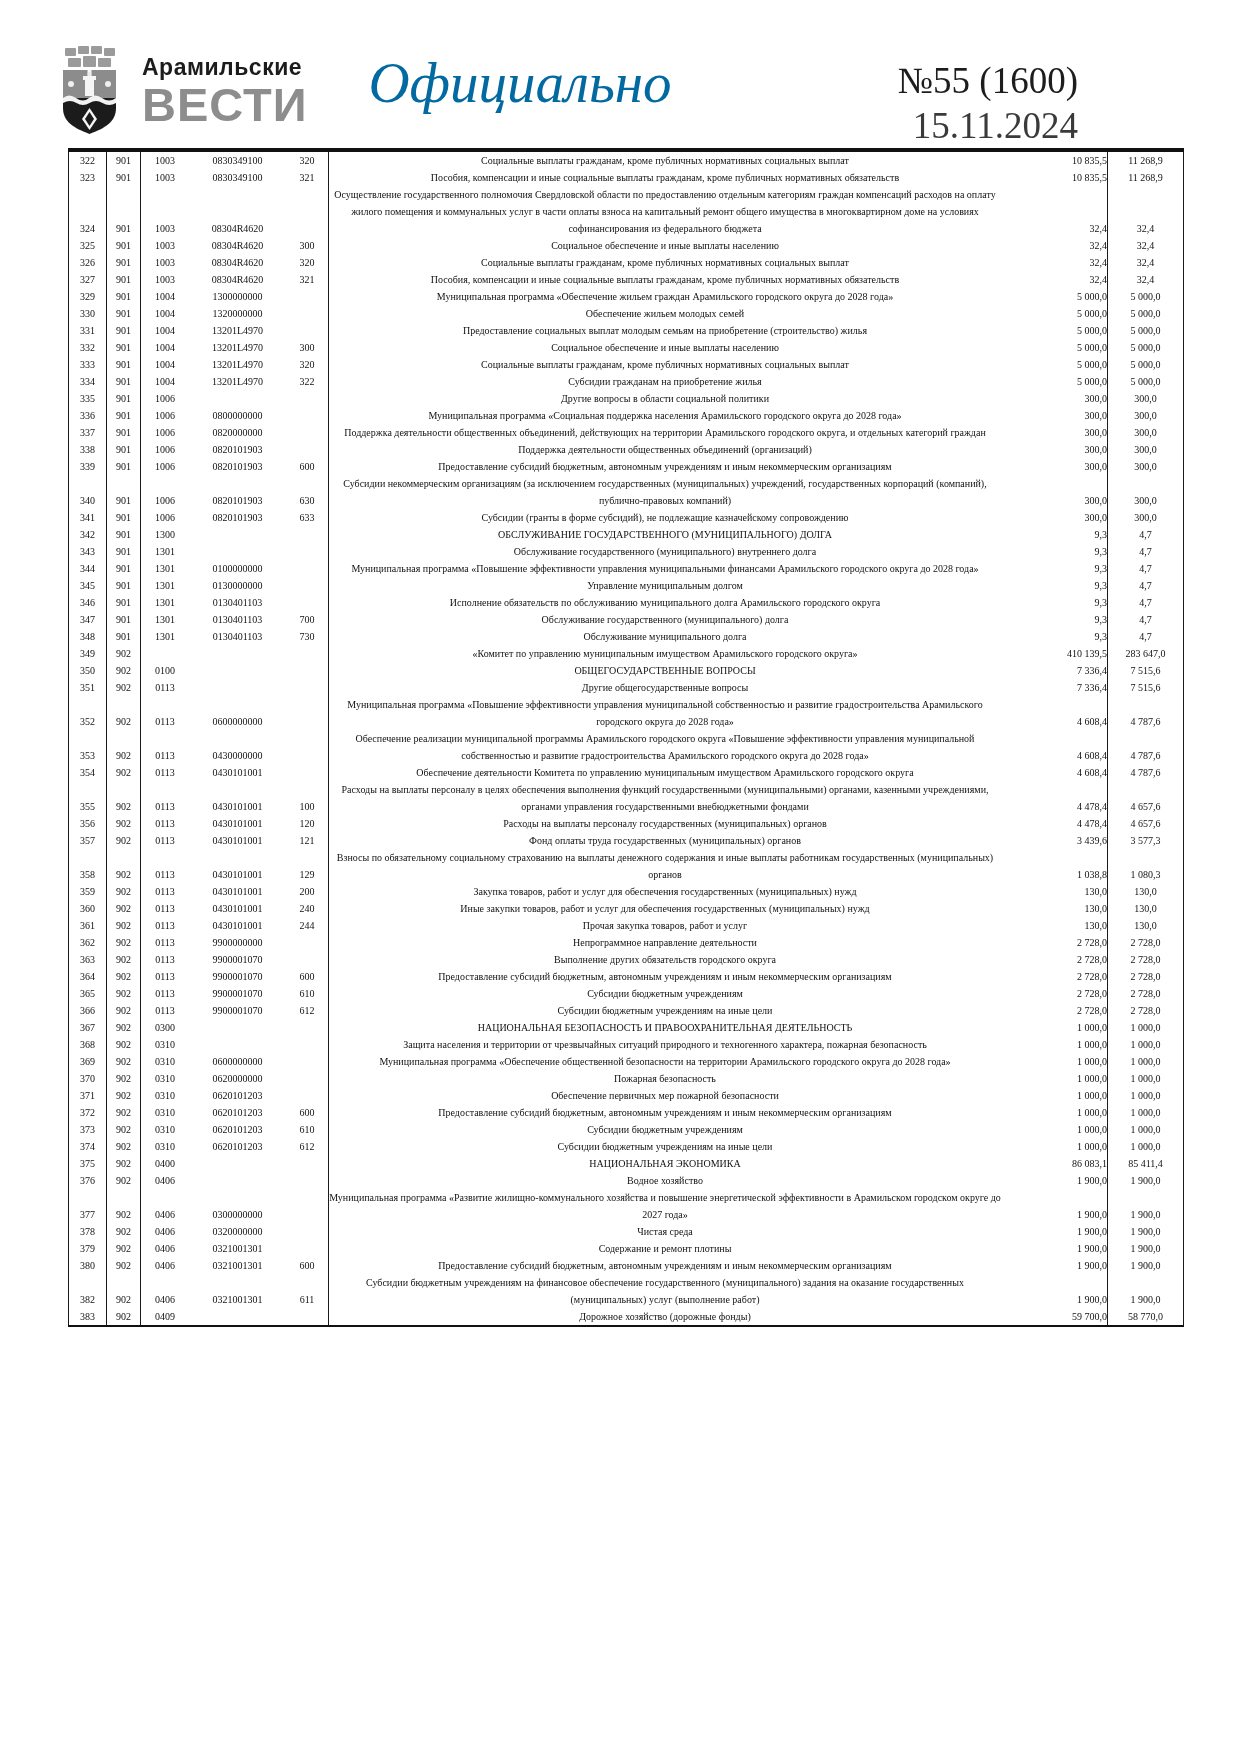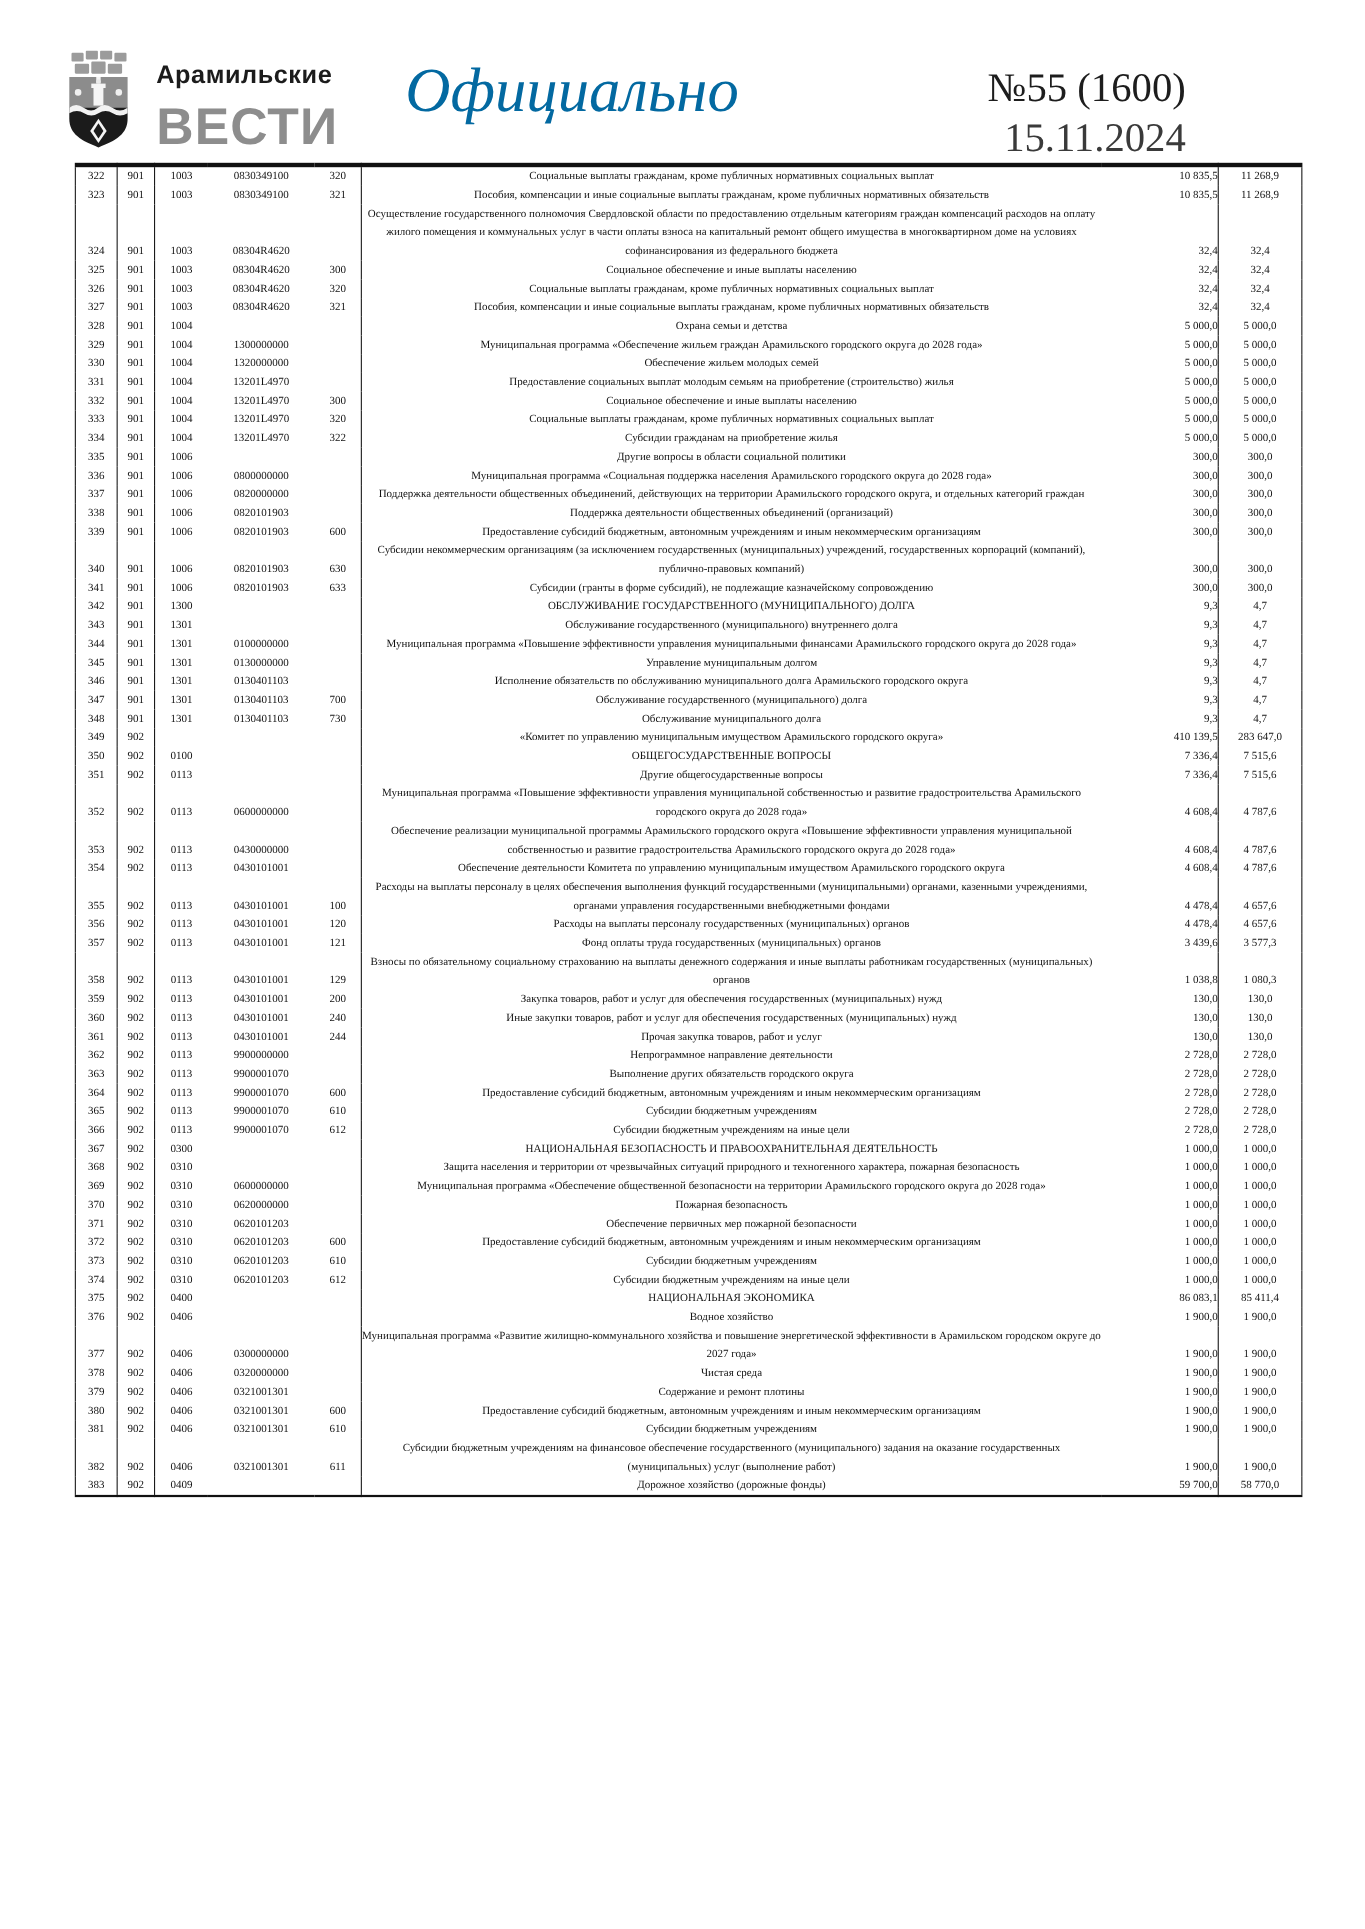--- a/index.html
+++ b/index.html
@@ -6,21 +6,21 @@
   .page{
     position:relative;width:1241px;height:1754px;background:#ffffff;
     font-family:"Liberation Serif",serif;color:#161616;overflow:hidden;
   }
   
   .masthead{position:absolute;left:0;top:0;width:1241px;height:148px;padding-left:41px;}
   .logo{position:absolute;left:56px;top:46px;display:flex;align-items:flex-start;gap:12px;}
   .crest{flex:0 0 auto;}
   .brand{display:flex;flex-direction:column;font-family:"Liberation Sans",sans-serif;}
   .brand-top{font-size:23px;font-weight:bold;color:#1c1c1c;letter-spacing:0.5px;margin-top:8px;}
-  .brand-bottom{font-size:47px;font-weight:bold;color:#8d8d8d;letter-spacing:1px;line-height:0.95;margin-top:12px;}
+  .brand-bottom{font-size:47px;font-weight:bold;color:#8d8d8d;letter-spacing:1px;line-height:0.95;margin-top:2px;}
   .section-title{
     position:absolute;left:330px;top:52px;width:380px;text-align:center;
     font-style:italic;font-size:57px;line-height:1.1;color:#0369a1;
   }
   .issue-block{position:absolute;right:204px;top:58px;text-align:right;font-size:37px;line-height:1.22;color:#1d1d1d;}
   .issue-date{color:#3a3a3a;}
   .page-number{
     position:absolute;right:50px;top:26px;font-size:100px;line-height:1.05;
     font-weight:bold;color:#0d0d0d;font-family:"Liberation Serif",serif;
   }
@@ -150,30 +150,20 @@
           <td class="c0">327</td>
           <td class="c1">901</td>
           <td class="c2">1003</td>
           <td class="c3">08304R4620</td>
           <td class="c4">321</td>
           <td class="c5">Пособия, компенсации и иные социальные выплаты гражданам, кроме публичных нормативных обязательств</td>
           <td class="c6">32,4</td>
           <td class="c7">32,4</td>
         </tr>
         <tr>
-          <td class="c0">328</td>
-          <td class="c1">901</td>
-          <td class="c2">1004</td>
-          <td class="c3"></td>
-          <td class="c4"></td>
-          <td class="c5">Охрана семьи и детства</td>
-          <td class="c6">5 000,0</td>
-          <td class="c7">5 000,0</td>
-        </tr>
-        <tr>
           <td class="c0">329</td>
           <td class="c1">901</td>
           <td class="c2">1004</td>
           <td class="c3">1300000000</td>
           <td class="c4"></td>
           <td class="c5">Муниципальная программа «Обеспечение жильем граждан Арамильского городского округа до 2028 года»</td>
           <td class="c6">5 000,0</td>
           <td class="c7">5 000,0</td>
         </tr>
         <tr>
@@ -680,30 +670,20 @@
           <td class="c0">380</td>
           <td class="c1">902</td>
           <td class="c2">0406</td>
           <td class="c3">0321001301</td>
           <td class="c4">600</td>
           <td class="c5">Предоставление субсидий бюджетным, автономным учреждениям и иным некоммерческим организациям</td>
           <td class="c6">1 900,0</td>
           <td class="c7">1 900,0</td>
         </tr>
         <tr>
-          <td class="c0">381</td>
-          <td class="c1">902</td>
-          <td class="c2">0406</td>
-          <td class="c3">0321001301</td>
-          <td class="c4">610</td>
-          <td class="c5">Субсидии бюджетным учреждениям</td>
-          <td class="c6">1 900,0</td>
-          <td class="c7">1 900,0</td>
-        </tr>
-        <tr>
           <td class="c0">382</td>
           <td class="c1">902</td>
           <td class="c2">0406</td>
           <td class="c3">0321001301</td>
           <td class="c4">611</td>
           <td class="c5">Субсидии бюджетным учреждениям на финансовое обеспечение государственного (муниципального) задания на оказание государственных (муниципальных) услуг (выполнение работ)</td>
           <td class="c6">1 900,0</td>
           <td class="c7">1 900,0</td>
         </tr>
         <tr>

